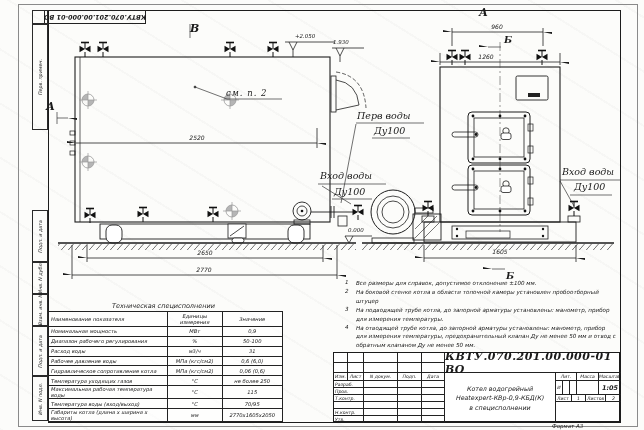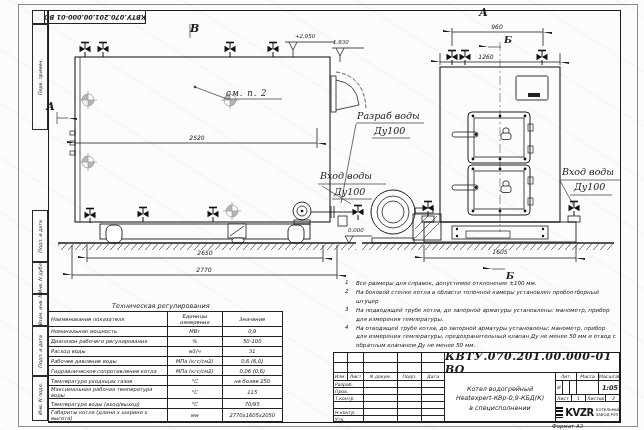--- a/index.html
+++ b/index.html
@@ -305,28 +305,28 @@
   <div class="t dim" style="left:185px;top:249px;">2650</div>
   <div class="t dim" style="left:184px;top:266px;">2770</div>
   <div class="t dim" style="left:477px;top:23px;">960</div>
   <div class="t dim" style="left:466px;top:53px;">1260</div>
   <div class="t dim" style="left:480px;top:248px;">1605</div>
 
   <div class="t elev" style="left:295px;top:33px;">+2.050</div>
   <div class="t elev" style="left:333px;top:39px;">1.930</div>
   <div class="t elev" style="left:348px;top:227px;">0.000</div>
 
-  <div class="t plabel" style="left:357px;top:110px;">Разраб воды</div>
+  <div class="t plabel" style="left:357px;top:110px;">Перв воды</div>
   <div class="t plabel" style="left:374px;top:125px;">Ду100</div>
   <div class="t plabel" style="left:320px;top:170px;">Вход воды</div>
   <div class="t plabel" style="left:334px;top:186px;">Ду100</div>
   <div class="t plabel" style="left:562px;top:166px;">Вход воды</div>
   <div class="t plabel" style="left:574px;top:181px;">Ду100</div>
 
-  <div class="t ttitle" style="left:112px;top:302px;">Техническая регулирования</div>
+  <div class="t ttitle" style="left:112px;top:302px;">Техническая специсполнении</div>
   <div class="ttable">
     <div class="trow h">
       <div class="tc n">Наименование показателя</div>
       <div class="tc u">Единицы измерения</div>
       <div class="tc v">Значение</div>
     </div>
     <div class="trow">
         <div class="tc n">Номинальная мощность</div>
         <div class="tc u">МВт</div>
         <div class="tc v">0,9</div>
@@ -449,26 +449,18 @@
     <div class="cell c" style="left:265px;top:20px;width:22px;height:8px;border-right:none;">Масштаб</div>
     <div class="cell c" style="left:222px;top:28px;width:7px;height:14px;">И</div>
     <div class="cell c" style="left:229px;top:28px;width:7px;height:14px;"></div>
     <div class="cell c" style="left:236px;top:28px;width:7px;height:14px;"></div>
     <div class="cell c" style="left:243px;top:28px;width:22px;height:14px;"></div>
     <div class="cell c" style="left:265px;top:28px;width:22px;height:14px;border-right:none;font:italic 600 6.5px 'DejaVu Sans',sans-serif;">1:05</div>
     <div class="cell" style="left:222px;top:42px;width:16px;height:7px;">Лист</div>
     <div class="cell c" style="left:238px;top:42px;width:14px;height:7px;">1</div>
     <div class="cell" style="left:252px;top:42px;width:20px;height:7px;">Листов</div>
     <div class="cell c" style="left:272px;top:42px;width:15px;height:7px;border-right:none;">2</div>
-    <div class="logo">
-      <div class="bars"></div>
-      <div class="kvzr">KVZR</div>
-      <div class="lsub">
-        <div>КОТЕЛЬНЫЙ</div>
-        <div>ЗАВОД РЭП</div>
-      </div>
-    </div>
   </div>
 
   <div class="fmt">
     <span>Формат</span>&nbsp;<span>A3</span>
   </div>
 </div>
 
 </body></html>

